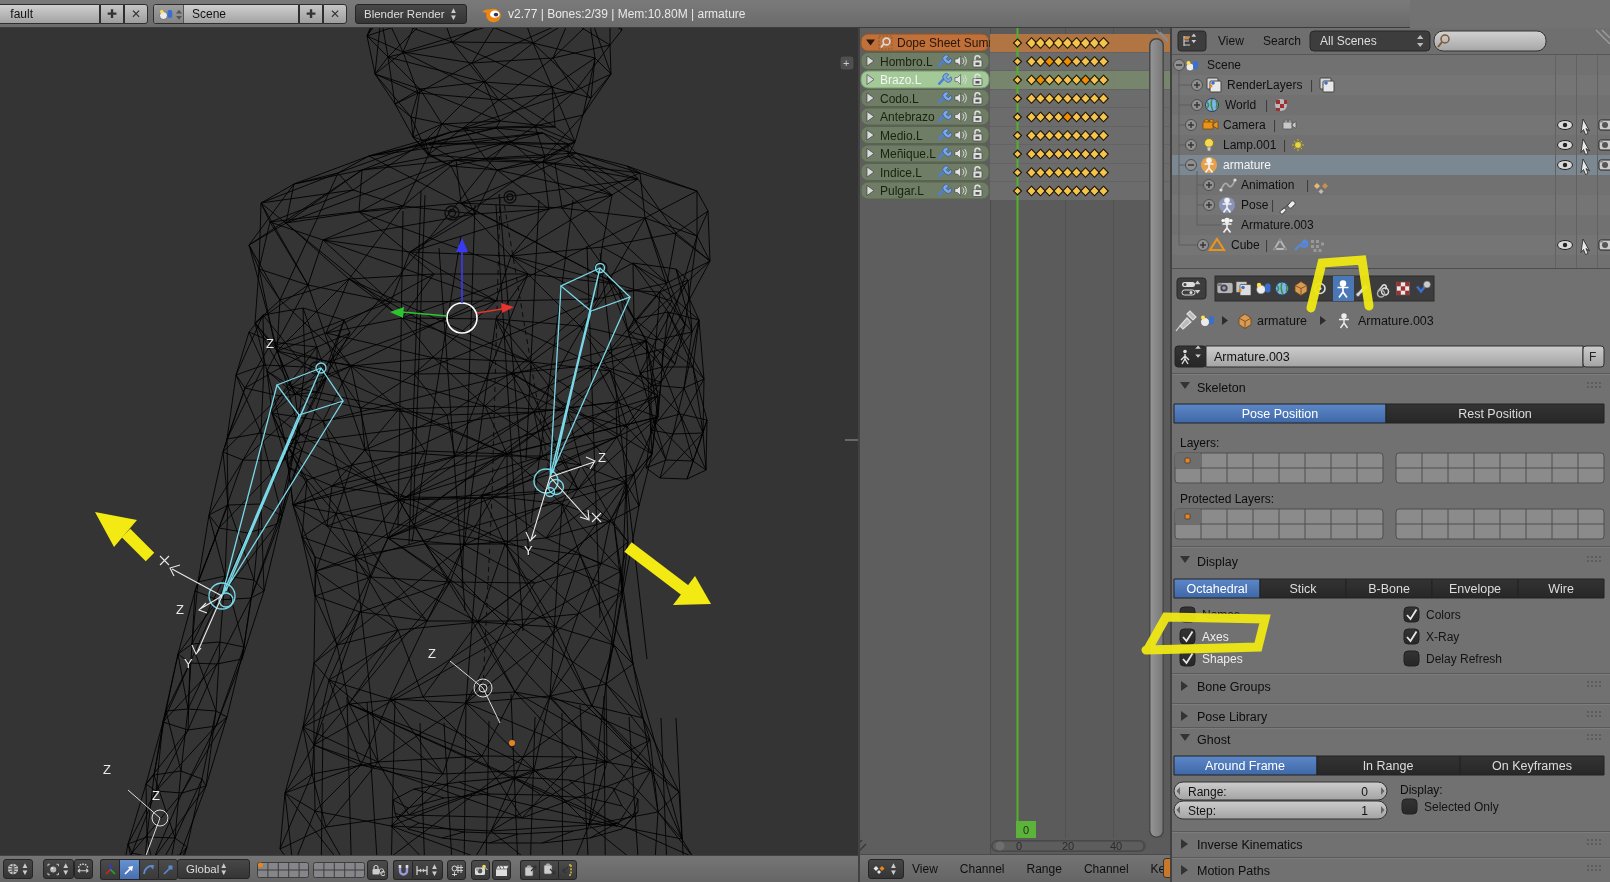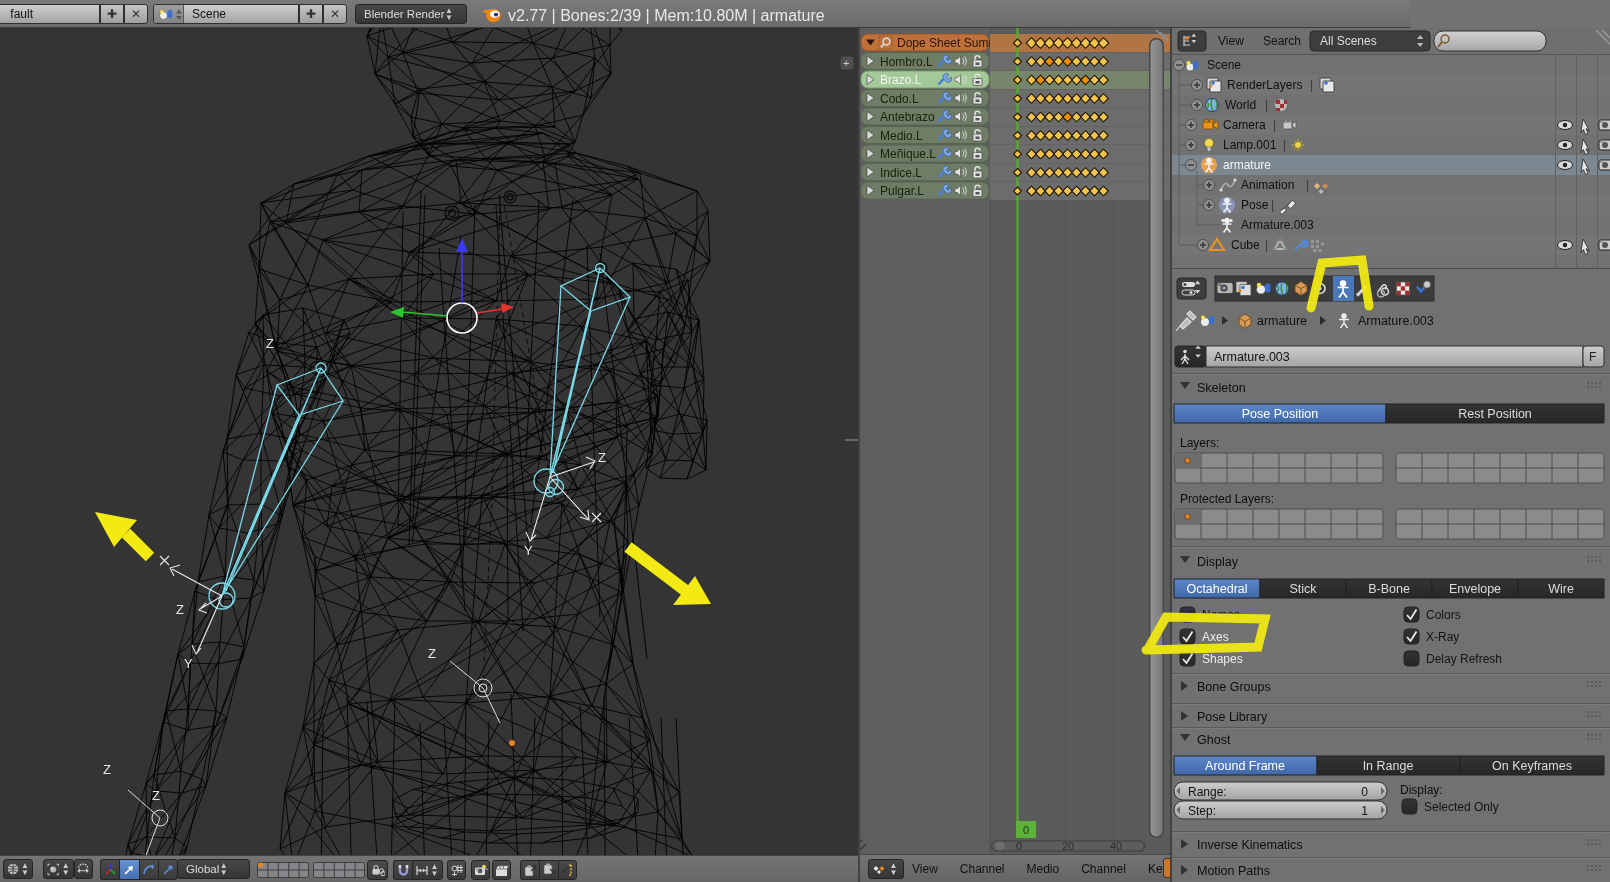--- a/index.html
+++ b/index.html
@@ -24,31 +24,31 @@
             <circle cx="7.8" cy="6.8" r="1.8" fill="#ffe24a"></circle>
             <rect x="13.5" y="5" width="4.8" height="8" rx="2" fill="#3a6fd0"></rect>
             <path d="M22 8.5 l3 -3.8 l3 3.8z" fill="#555"></path>
             <path d="M22 11 l3 3.8 l3 -3.8z" fill="#555"></path>
           </svg>
      </span>
      <span style="padding-left:8px">Scene</span>
       </div>
   <div class="abs lbtn" style="left:299px;top:4px;width:24px;border-radius:0">✚</div>
   <div class="abs lbtn" style="left:323px;top:4px;width:24px;border-radius:0 3px 3px 0">✕</div>
-  <div class="abs dark" style="left:355px;top:4px;width:112px;justify-content:flex-start;white-space:nowrap;font-size:11.5px">
+  <div class="abs dark" style="left:355px;top:4px;width:112px;justify-content:space-between;white-space:nowrap;font-size:11.5px">
         <span>Blender Render</span>
         <span class="spin">▲<br>▼</span>
       </div>
   <svg class="abs" style="left:481px;top:5px" width="21" height="19" viewBox="0 0 21 19">
     <path d="M1 6.5 Q7 2.5 13 5.5 L10.5 9 Q5 8.5 1 6.5z" fill="#ee8612"></path>
     <ellipse cx="12.5" cy="10.5" rx="7.3" ry="6.8" fill="#ee8612"></ellipse>
     <ellipse cx="13.8" cy="9.2" rx="4.8" ry="3.6" fill="#fff"></ellipse>
     <ellipse cx="15" cy="9.6" rx="2.2" ry="1.9" fill="#1b3a68"></ellipse>
   </svg>
-  <div class="abs" style="left:508px;top:7px;color:#e8e8e8;font-size:16px">v2.77 | Bones:2/39  | Mem:10.80M | armature</div>
+  <div class="abs" style="left:508px;top:7px;color:#e8e8e8;font-size:12px">v2.77 | Bones:2/39  | Mem:10.80M | armature</div>
 </div>
 
 <div class="abs" style="left:0;top:28px;width:858px;height:827px;background:#343434">
 <svg width="858" height="827" viewBox="0 0 858 827">
   <g stroke="#000" stroke-width="1" fill="none" opacity="0.88">
     <path d="M568 128L543 134M543 134L497 142M497 142L451 138M451 138L429 126M429 126L425 113M425 113L451 104M451 104L496 100M496 100L543 105M543 105L568 116M568 116L568 128M638 151L612 167M612 167L549 181M549 181L475 186M475 186L403 178M403 178L353 162M353 162L338 145M338 145L369 128M369 128L428 116M428 116L507 114M507 114L576 125M576 125L627 138M627 138L638 151M676 205L602 219M602 219L511 228M511 228L410 224M410 224L323 212M323 212L270 194M270 194L261 175M261 175L294 156M294 156L362 142M362 142L456 132M456 132L555 135M555 135L640 145M640 145L697 163M697 163L708 183M708 183L676 205M710 233L667 255M667 255L597 271M597 271L496 273M496 273L391 274M391 274L308 257M308 257L259 241M259 241L249 217M249 217L286 195M286 195L359 184M359 184L461 175M461 175L562 180M562 180L645 190M645 190L697 208M697 208L710 233M663 321L597 337M597 337L511 345M511 345L414 346M414 346L329 334M329 334L275 318M275 318L255 295M255 295L280 272M280 272L349 251M349 251L434 246M434 246L528 246M528 246L616 256M616 256L672 273M672 273L685 297M685 297L663 321M661 354L616 374M616 374L534 384M534 384L447 387M447 387L361 380M361 380L295 366M295 366L267 343M267 343L277 323M277 323L326 305M326 305L402 290M402 290L496 291M496 291L580 298M580 298L646 313M646 313L675 336M675 336L661 354M658 389L617 409M617 409L543 428M543 428L455 428M455 428L365 422M365 422L300 406M300 406L272 385M272 385L292 359M292 359L351 338M351 338L434 330M434 330L531 334M531 334L610 343M610 343L658 368M658 368L658 389M634 446L578 461M578 461L492 470M492 470L406 469M406 469L332 458M332 458L288 439M288 439L286 416M286 416L323 393M323 393L399 381M399 381L485 378M485 378L567 383M567 383L627 399M627 399L652 426M652 426L634 446M610 493L546 510M546 510L464 517M464 517L388 510M388 510L327 498M327 498L293 477M293 477L307 452M307 452L352 437M352 437L425 423M425 423L507 426M507 426L581 437M581 437L626 455M626 455L639 478M639 478L610 493M628 514L601 536M601 536L535 555M535 555L450 554M450 554L371 549M371 549L315 529M315 529L302 509M302 509L336 486M336 486L399 472M399 472L482 467M482 467L562 476M562 476L614 495M614 495L628 514M622 564L578 586M578 586L508 593M508 593L427 593M427 593L360 584M360 584L315 568M315 568L316 543M316 543L355 528M355 528L425 516M425 516L505 516M505 516L580 527M580 527L621 543M621 543L622 564M606 656L550 668M550 668L466 675M466 675L390 671M390 671L329 652M329 652L314 635M314 635L337 617M337 617L398 602M398 602L478 594M478 594L556 599M556 599L614 617M614 617L633 636M633 636L606 656M650 712L607 734M607 734L534 742M534 742L443 746M443 746L361 737M361 737L314 717M314 717L303 699M303 699L349 676M349 676L423 669M423 669L515 664M515 664L592 678M592 678L643 690M643 690L650 712M658 784L589 797M589 797L491 803M491 803L391 798M391 798L315 783M315 783L285 765M285 765L312 746M312 746L378 734M378 734L482 728M482 728L577 729M577 729L651 742M651 742L679 764M679 764L658 784M693 829L654 849M654 849L563 861M563 861L455 863M455 863L356 855M356 855L293 839M293 839L280 821M280 821L326 799M326 799L409 787M409 787L522 790M522 790L617 798M617 798L682 811M682 811L693 829M568 128L638 151M568 128L612 167M543 134L612 167M543 134L549 181M543 134L638 151M497 142L549 181M497 142L475 186M497 142L612 167M451 138L475 186M451 138L403 178M429 126L403 178M425 113L353 162M451 104L338 145M451 104L369 128M496 100L369 128M496 100L428 116M543 105L428 116M543 105L507 114M543 105L369 128M568 116L507 114M568 116L576 125M568 116L428 116M638 151L676 205M612 167L602 219M612 167L511 228M549 181L511 228M549 181L410 224M475 186L410 224M475 186L323 212M403 178L323 212M403 178L270 194M353 162L270 194M353 162L261 175M338 145L261 175M338 145L294 156M369 128L294 156M428 116L362 142M428 116L456 132M507 114L456 132M507 114L362 142M576 125L555 135M576 125L640 145M576 125L456 132M627 138L640 145M627 138L697 163M676 205L710 233M676 205L667 255M602 219L667 255M602 219L597 271M511 228L597 271M511 228L496 273M410 224L496 273M410 224L391 274M323 212L391 274M323 212L308 257M323 212L496 273M270 194L308 257M270 194L259 241M261 175L259 241M261 175L308 257M294 156L249 217M294 156L286 195M362 142L286 195M362 142L359 184M362 142L249 217M456 132L359 184M456 132L461 175M456 132L286 195M555 135L461 175M555 135L562 180M640 145L562 180M640 145L645 190M697 163L645 190M697 163L697 208M708 183L697 208M708 183L710 233M710 233L663 321M710 233L597 337M667 255L597 337M597 271L511 345M597 271L414 346M496 273L414 346M496 273L329 334M391 274L329 334M391 274L275 318M308 257L275 318M308 257L255 295M259 241L255 295M259 241L280 272M259 241L275 318M249 217L280 272M286 195L349 251M359 184L434 246M359 184L528 246M461 175L528 246M461 175L616 256M562 180L616 256M645 190L672 273M645 190L685 297M697 208L685 297M697 208L663 321M663 321L661 354M663 321L616 374M663 321L675 336M597 337L616 374M597 337L534 384M597 337L661 354M511 345L534 384M511 345L447 387M414 346L447 387M414 346L361 380M329 334L361 380M329 334L295 366M275 318L295 366M255 295L267 343M255 295L277 323M255 295L295 366M280 272L277 323M349 251L326 305M349 251L402 290M349 251L277 323M434 246L402 290M434 246L326 305M528 246L496 291M528 246L580 298M528 246L402 290M616 256L580 298M616 256L646 313M672 273L646 313M685 297L675 336M685 297L661 354M661 354L658 389M661 354L617 409M616 374L617 409M616 374L543 428M616 374L658 389M534 384L543 428M534 384L455 428M447 387L455 428M447 387L365 422M361 380L365 422M295 366L300 406M295 366L272 385M267 343L272 385M267 343L292 359M277 323L292 359M277 323L351 338M326 305L351 338M326 305L434 330M402 290L434 330M402 290L531 334M496 291L531 334M496 291L610 343M580 298L610 343M580 298L658 368M580 298L531 334M646 313L658 368M646 313L658 389M646 313L610 343M658 389L634 446M658 389L578 461M617 409L578 461M617 409L492 470M617 409L634 446M543 428L492 470M543 428L406 469M543 428L578 461M455 428L406 469M455 428L332 458M365 422L332 458M300 406L288 439M300 406L286 416M272 385L286 416M272 385L323 393M272 385L288 439M292 359L323 393M292 359L399 381M351 338L399 381M351 338L485 378M351 338L323 393M434 330L485 378M434 330L567 383M531 334L567 383M531 334L627 399M531 334L485 378M610 343L627 399M610 343L652 426M610 343L567 383M658 368L652 426M658 368L627 399M634 446L610 493M634 446L546 510M634 446L639 478M578 461L546 510M578 461L464 517M578 461L610 493M492 470L464 517M492 470L388 510M492 470L546 510M406 469L388 510M406 469L327 498M332 458L327 498M332 458L293 477M288 439L293 477M288 439L307 452M286 416L307 452M286 416L293 477M323 393L352 437M399 381L425 423M399 381L507 426M399 381L352 437M485 378L507 426M485 378L581 437M567 383L581 437M567 383L626 455M567 383L507 426M627 399L626 455M652 426L639 478M652 426L610 493M652 426L626 455M610 493L628 514M610 493L601 536M546 510L601 536M464 517L535 555M464 517L450 554M388 510L450 554M388 510L371 549M327 498L371 549M293 477L315 529M293 477L302 509M307 452L302 509M307 452L336 486M352 437L336 486M352 437L399 472M425 423L399 472M507 426L482 467M507 426L562 476M507 426L399 472M581 437L562 476M581 437L614 495M581 437L482 467M626 455L614 495M626 455L628 514M628 514L622 564M628 514L621 543M601 536L578 586M535 555L508 593M450 554L427 593M450 554L360 584M371 549L360 584M371 549L315 568M371 549L427 593M315 529L315 568M315 529L316 543M302 509L316 543M302 509L355 528M302 509L315 568M336 486L355 528M336 486L316 543M399 472L425 516M399 472L505 516M399 472L355 528M482 467L505 516M482 467L425 516M562 476L580 527M562 476L621 543M562 476L505 516M614 495L621 543M614 495L622 564M622 564L606 656M622 564L550 668M622 564L633 636M578 586L550 668M578 586L466 675M508 593L466 675M508 593L390 671M427 593L390 671M427 593L329 652M360 584L329 652M360 584L314 635M315 568L314 635M315 568L337 617M316 543L337 617M316 543L398 602M355 528L398 602M355 528L478 594M425 516L478 594M425 516L556 599M505 516L556 599M505 516L614 617M505 516L478 594M580 527L614 617M580 527L633 636M580 527L556 599M621 543L633 636M621 543L606 656M606 656L650 712M606 656L607 734M606 656L643 690M550 668L607 734M550 668L534 742M550 668L650 712M466 675L534 742M466 675L443 746M466 675L607 734M390 671L443 746M390 671L361 737M390 671L534 742M329 652L361 737M329 652L314 717M329 652L443 746M314 635L314 717M314 635L303 699M337 617L303 699M337 617L349 676M398 602L349 676M398 602L423 669M398 602L303 699M478 594L423 669M478 594L515 664M556 599L515 664M556 599L592 678M614 617L592 678M614 617L643 690M633 636L643 690M650 712L658 784M650 712L589 797M607 734L589 797M607 734L491 803M534 742L491 803M534 742L391 798M534 742L589 797M443 746L391 798M361 737L315 783M361 737L285 765M314 717L285 765M314 717L312 746M314 717L315 783M303 699L312 746M303 699L378 734M303 699L285 765M349 676L378 734M349 676L482 728M423 669L482 728M515 664L577 729M515 664L651 742M515 664L482 728M592 678L651 742M592 678L679 764M643 690L679 764M643 690L658 784M658 784L693 829M658 784L654 849M658 784L682 811M589 797L654 849M589 797L563 861M491 803L563 861M491 803L455 863M391 798L455 863M391 798L563 861M315 783L356 855M315 783L293 839M285 765L293 839M285 765L280 821M285 765L356 855M312 746L280 821M312 746L326 799M378 734L326 799M378 734L409 787M482 728L409 787M482 728L522 790M577 729L522 790M577 729L409 787M651 742L617 798M651 742L682 811M651 742L522 790M679 764L682 811M610 -25L569 -8M569 -8L496 -4M496 -4L417 -9M417 -9L380 -25M380 -25L396 -46M396 -46L459 -54M459 -54L541 -58M541 -58L602 -44M602 -44L610 -25M610 17L553 30M553 30L472 35M472 35L403 24M403 24L367 8M367 8L381 -11M381 -11L439 -22M439 -22L519 -24M519 -24L588 -18M588 -18L622 2M622 2L610 17M611 46L575 63M575 63L499 72M499 72L418 65M418 65L375 46M375 46L388 29M388 29L452 14M452 14L533 15M533 15L595 30M595 30L611 46M583 87L535 98M535 98L463 100M463 100L411 89M411 89L395 76M395 76L420 61M420 61L484 54M484 54L552 59M552 59L591 70M591 70L583 87M575 114L545 129M545 129L486 131M486 131L428 127M428 127L413 109M413 109L442 96M442 96L500 93M500 93L555 99M555 99L575 114M610 -25L610 17M610 -25L553 30M569 -8L553 30M569 -8L472 35M569 -8L610 17M496 -4L472 35M496 -4L403 24M417 -9L403 24M417 -9L367 8M380 -25L367 8M380 -25L381 -11M380 -25L403 24M396 -46L381 -11M396 -46L439 -22M396 -46L367 8M459 -54L439 -22M459 -54L519 -24M541 -58L519 -24M541 -58L588 -18M602 -44L588 -18M602 -44L622 2M602 -44L519 -24M610 17L611 46M610 17L575 63M553 30L575 63M553 30L499 72M472 35L499 72M472 35L418 65M403 24L418 65M403 24L375 46M403 24L499 72M367 8L375 46M367 8L388 29M381 -11L388 29M381 -11L452 14M381 -11L375 46M439 -22L452 14M439 -22L533 15M439 -22L388 29M519 -24L533 15M519 -24L452 14M588 -18L595 30M588 -18L611 46M588 -18L533 15M611 46L583 87M611 46L591 70M575 63L535 98M575 63L463 100M499 72L463 100M499 72L535 98M418 65L411 89M418 65L395 76M375 46L395 76M375 46L420 61M375 46L411 89M388 29L420 61M388 29L484 54M388 29L395 76M452 14L484 54M452 14L552 59M533 15L552 59M533 15L591 70M533 15L484 54M595 30L591 70M595 30L583 87M595 30L552 59M583 87L575 114M583 87L545 129M535 98L545 129M535 98L486 131M535 98L575 114M463 100L486 131M463 100L428 127M463 100L545 129M411 89L428 127M411 89L413 109M395 76L413 109M420 61L442 96M420 61L500 93M420 61L413 109M484 54L500 93M484 54L555 99M484 54L442 96M552 59L555 99M552 59L575 114M552 59L500 93M575 114L568 128M575 114L543 134M575 114L568 116M545 129L543 134M545 129L497 142M486 131L497 142M486 131L451 138M486 131L543 134M428 127L451 138M428 127L429 126M413 109L429 126M413 109L425 113M442 96L425 113M442 96L451 104M442 96L429 126M500 93L451 104M500 93L496 100M555 99L496 100M350 305L317 319M317 319L272 314M272 314L249 304M249 304L263 287M263 287L303 280M303 280L344 292M344 292L350 305M317 364L280 368M280 368L245 360M245 360L236 347M236 347L264 337M264 337L305 339M305 339L327 348M327 348L317 364M283 433L243 432M243 432L223 424M223 424L227 411M227 411L261 405M261 405L296 412M296 412L302 422M302 422L283 433M248 505L219 500M219 500L209 487M209 487L228 477M228 477L261 476M261 476L282 488M282 488L277 496M277 496L248 505M218 572L195 563M195 563L198 554M198 554L225 548M225 548L254 552M254 552L264 563M264 563L251 570M251 570L218 572M190 635L178 626M178 626L192 616M192 616L220 614M220 614L244 619M244 619L242 631M242 631L217 636M217 636L190 635M163 694L166 683M166 683L188 681M188 681L216 683M216 683L227 689M227 689L216 698M216 698L188 702M188 702L163 694M146 756L154 747M154 747L181 743M181 743L202 751M202 751L206 758M206 758L182 765M182 765L156 763M156 763L146 756M128 816L147 809M147 809L175 810M175 810L187 819M187 819L180 827M180 827L154 830M154 830L132 825M132 825L128 816M116 879L141 873M141 873L162 881M162 881L166 888M166 888L151 893M151 893L121 893M121 893L106 886M106 886L116 879M110 925L134 927M134 927L153 933M153 933L143 942M143 942L121 945M121 945L99 941M99 941L93 931M93 931L110 925M350 305L317 364M350 305L280 368M317 319L280 368M317 319L245 360M317 319L317 364M272 314L245 360M249 304L236 347M249 304L264 337M263 287L264 337M263 287L305 339M263 287L236 347M303 280L305 339M303 280L327 348M344 292L327 348M344 292L317 364M317 364L283 433M317 364L243 432M280 368L243 432M280 368L223 424M245 360L223 424M245 360L227 411M236 347L227 411M236 347L261 405M264 337L261 405M264 337L227 411M305 339L296 412M327 348L302 422M327 348L283 433M283 433L248 505M283 433L219 500M243 432L219 500M243 432L209 487M223 424L209 487M223 424L228 477M227 411L228 477M261 405L261 476M261 405L282 488M296 412L282 488M296 412L277 496M302 422L277 496M302 422L282 488M248 505L218 572M219 500L195 563M219 500L198 554M209 487L198 554M209 487L225 548M228 477L225 548M228 477L254 552M228 477L198 554M261 476L254 552M261 476L264 563M282 488L264 563M282 488L251 570M277 496L251 570M277 496L218 572M218 572L190 635M218 572L178 626M195 563L178 626M195 563L192 616M198 554L192 616M225 548L220 614M225 548L244 619M225 548L192 616M254 552L244 619M264 563L242 631M251 570L217 636M251 570L242 631M190 635L163 694M190 635L166 683M190 635L188 702M178 626L166 683M178 626L188 681M178 626L163 694M192 616L188 681M192 616L216 683M220 614L216 683M220 614L188 681M244 619L227 689M244 619L216 698M242 631L216 698M217 636L188 702M217 636L163 694M163 694L146 756M163 694L154 747M163 694L156 763M166 683L154 747M166 683L181 743M188 681L181 743M216 683L202 751M216 683L206 758M227 689L206 758M227 689L182 765M216 698L182 765M216 698L156 763M188 702L156 763M188 702L146 756M146 756L128 816M146 756L147 809M154 747L147 809M154 747L175 810M181 743L175 810M202 751L187 819M202 751L175 810M206 758L180 827M206 758L154 830M182 765L154 830M182 765L132 825M156 763L132 825M156 763L128 816M128 816L116 879M128 816L141 873M147 809L141 873M147 809L162 881M175 810L162 881M175 810L141 873M187 819L166 888M187 819L151 893M180 827L151 893M180 827L121 893M180 827L166 888M154 830L121 893M154 830L106 886M154 830L151 893M132 825L106 886M132 825L116 879M116 879L110 925M141 873L134 927M141 873L153 933M162 881L153 933M162 881L143 942M166 888L143 942M166 888L121 945M151 893L121 945M121 893L99 941M121 893L93 931M106 886L93 931M106 886L110 925M688 252L660 264M660 264L619 262M619 262L607 249M607 249L633 235M633 235L676 241M676 241L688 252M692 304L656 312M656 312L628 303M628 303L634 291M634 291L668 284M668 284L699 292M699 292L692 304M684 360L651 357M651 357L640 345M640 345L662 339M662 339L693 339M693 339L704 351M704 351L684 360M673 406L651 402M651 402L654 393M654 393L680 386M680 386L707 392M707 392L703 405M703 405L673 406M660 450L646 440M646 440L666 432M666 432L693 433M693 433L706 442M706 442L687 451M687 451L660 450M688 252L692 304M688 252L656 312M660 264L656 312M660 264L628 303M660 264L692 304M619 262L628 303M619 262L634 291M607 249L634 291M607 249L628 303M633 235L668 284M633 235L699 292M633 235L634 291M676 241L699 292M676 241L692 304M692 304L684 360M692 304L651 357M656 312L651 357M656 312L640 345M628 303L640 345M628 303L662 339M634 291L662 339M634 291L693 339M668 284L693 339M668 284L704 351M668 284L662 339M699 292L704 351M699 292L684 360M699 292L693 339M684 360L673 406M684 360L651 402M684 360L703 405M651 357L651 402M640 345L654 393M640 345L680 386M662 339L680 386M693 339L707 392M693 339L703 405M704 351L703 405M704 351L673 406M673 406L660 450M673 406L646 440M651 402L646 440M651 402L666 432M654 393L666 432M654 393L693 433M680 386L693 433M680 386L706 442M707 392L706 442M707 392L687 451M703 405L687 451M703 405L660 450M703 405L706 442M638 784L617 795M617 795L573 803M573 803L518 806M518 806L464 804M464 804L419 795M419 795L395 785M395 785L393 772M393 772L414 761M414 761L459 754M459 754L514 749M514 749L569 752M569 752L613 760M613 760L638 771M638 771L638 784M622 801L590 810M590 810L542 815M542 815L489 815M489 815L442 810M442 810L408 801M408 801L397 790M397 790L408 780M408 780L444 770M444 770L489 766M489 766L541 767M541 767L589 770M589 770L622 778M622 778L633 789M633 789L622 801M638 784L622 801M617 795L590 810M573 803L542 815M518 806L489 815M464 804L442 810M419 795L408 801M395 785L397 790M393 772L408 780M414 761L444 770M459 754L489 766M514 749L541 767M569 752L589 770M613 760L622 778M638 771L633 789M323 695L320 940M347 669L354 940M367 674L384 940M395 669L389 940M420 695L428 940M444 695L458 940M466 672L463 940M489 693L484 940M511 666L522 940M535 689L527 940M562 685L563 940M580 677L594 940M604 668L606 940M629 689L645 940M661 690L671 940M676 690L689 940M261 175L402 290M286 416L427 593M388 510L337 617M464 517L427 593M360 584L314 717M621 543L314 717M300 406L399 472M349 251L652 426M616 374L286 416M658 389L293 477M496 100L667 255M425 516L651 742M399 472L515 664M323 393L371 549M496 291L464 517M534 384L406 469M308 257L365 422M646 313L652 426M661 354L652 426M355 528L378 734M482 467L466 675M496 291L578 461M658 368L293 477M338 145L280 272M610 493L478 594M646 313L323 393M478 594L658 784M592 678L356 855M562 476L550 668M450 554L314 717M658 389L507 426M293 477L505 516M626 455L316 543M497 142L456 132M369 128L616 256M267 343L286 416M534 384L578 461M351 338L388 510M277 323L507 426M610 493L478 594M645 190L295 366M617 409L388 510M638 151L461 175M658 368L388 510M280 272L351 338M365 422L399 472M550 668L491 803M528 246L455 428M633 636L682 811M543 105L710 233M511 228L616 256M403 178L349 251M646 313L332 458M361 737L617 798M645 190L534 384M606 656L589 797M567 383L355 528M639 478L606 656M578 461L482 467M286 416L622 564M466 675L378 734M249 217L300 406M576 125L697 208M492 470L399 472M388 510L606 656M349 676L693 829M507 426L508 593M272 385L327 498M349 251L531 334M511 345L617 409M464 517L337 617M610 343L388 510M626 455L466 675M314 717L522 790M626 455L622 564M507 114L329 334M534 742L617 798M349 676L617 798M505 516L592 678M568 116L410 224M496 177L523 603M421 163L409 516M600 225L647 631M539 172L526 432M573 172L531 495M461 208L412 514M587 218L600 590M439 220L465 583M425 167L413 493M403 183L398 500M475 177L462 560M499 166L529 528"></path>
   </g>
   <g fill="none" stroke="#0c0c0c" stroke-width="1.3">
     <circle cx="452" cy="185" r="7"></circle>
           <circle cx="452" cy="185" r="3.5"></circle>
@@ -424,21 +424,21 @@
       <svg width="15" height="14" viewBox="0 0 15 14">
             <path d="M4 4 l2.5 2.5 L4 9 L1.5 6.5z" fill="#e8e8e8"></path>
             <path d="M10 4 l2.5 2.5 L10 9 L7.5 6.5z" fill="#e8851c"></path>
             <path d="M7 8 l2 2 L7 12 L5 10z" fill="#e8e8e8"></path>
           </svg>
       <span class="spin">▲<br>▼</span>
         </div>
     <div class="abs" style="left:52px;top:7px;color:#101010;font-size:12px;display:flex;gap:22px">
       <span>View</span>
           <span>Channel</span>
-          <span>Medio</span>
+          <span>Range</span>
           <span>Channel</span>
           <span>Key</span>
         </div>
     <div class="abs" style="left:303px;top:3px;width:12px;height:20px;background:#c87828;border:1px solid #333;border-radius:3px 0 0 3px"></div>
   </div>
 
   <div class="abs" style="left:0;top:0">
         <svg class="abs" style="left:0;top:0" width="130" height="180" viewBox="0 0 130 180">
           <defs>
             <g id="wr">

